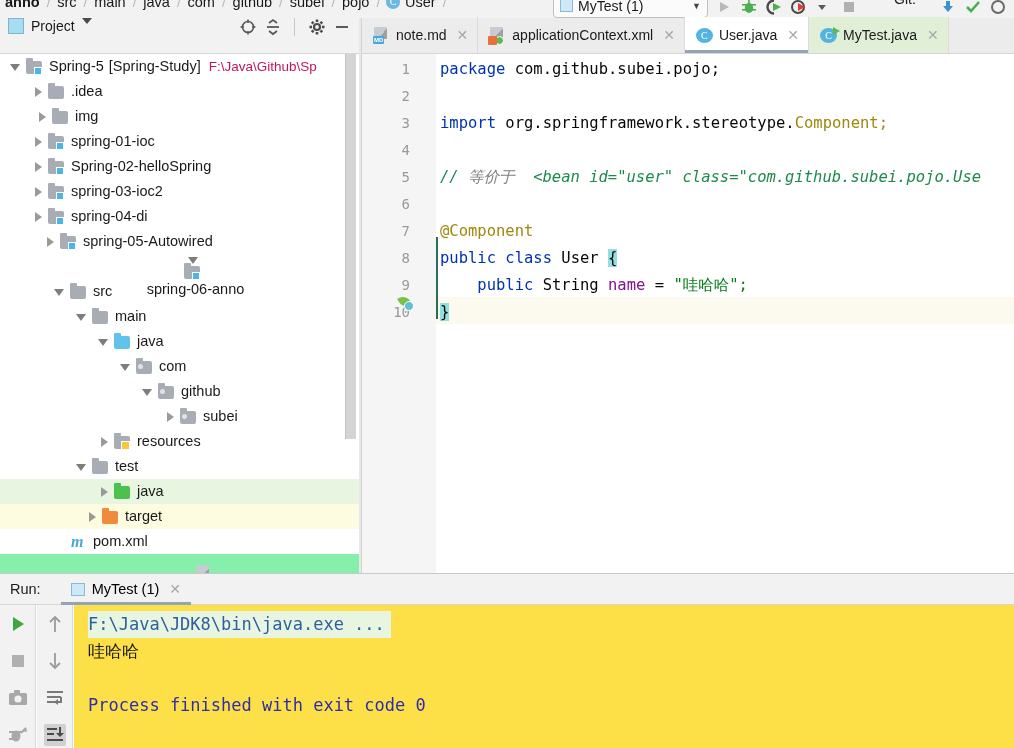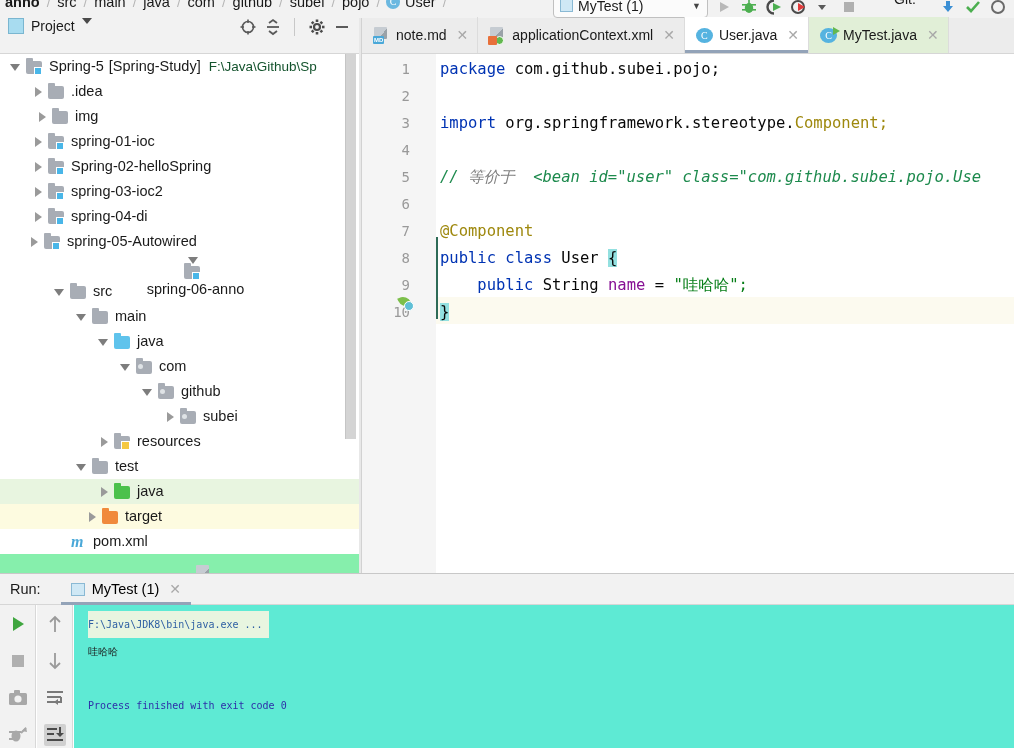--- a/index.html
+++ b/index.html
@@ -94,21 +94,21 @@
   }
   .arrow.d::after {
     content:''; position: absolute; left: 0px; top: 3px; width: 0; height: 0;
     border-left: 5px solid transparent; border-right: 5px solid transparent;
     border-top: 7px solid #7d7d7d;
   }
   .arrow.none::after { content: none; }
   .fico { width: 17px; height: 14px; flex: 0 0 17px; margin-right: 6px; position: relative; }
   .tlabel { line-height: 1; }
   .tlabel.b { font-weight: normal; }
-  .tpath { color: #14532d; margin-left: 8px; font-size: 13.5px; }
+  .tpath { color: #be185d; margin-left: 8px; font-size: 13.5px; }
 
   
   .f-gray, .f-blue, .f-green, .f-orange, .f-mod, .f-res, .f-pkg {
     position: absolute; left: 0; top: 1px; width: 16px; height: 13px;
     border-radius: 1px 2px 2px 2px;
   }
   .f-gray { background: #a8adb5; }
   .f-blue { background: #5fc3ec; }
   .f-green { background: #4cc14c; }
   .f-orange { background: #f08a3c; }
@@ -319,22 +319,22 @@
   }
   .runside2 {
     position: absolute; left: 37px; top: 31px; width: 36px; height: 144px;
     background: #f2f2f2; border-right: 1px solid #d8d8d8;
     display: flex; flex-direction: column; align-items: center; padding-top: 8px; gap: 15px;
   }
   .sideicon { width: 22px; height: 22px; position: relative; }
   .sideicon.boxed { background: #d0d0d0; border-radius: 2px; }
   .console {
     position: absolute; left: 74px; top: 31px; right: 0; height: 144px;
-    background: #5eead4; font-family: "DejaVu Sans Mono", monospace;
-    font-size: 10px; padding: 6px 12px 0 14px;
+    background: #fde047; font-family: "DejaVu Sans Mono", monospace;
+    font-size: 17px; padding: 6px 12px 0 14px;
   }
   .cline { height: 27px; line-height: 27px; white-space: pre; }
   .cline.cmd { color: #2e5fa3; background: #e8f5e0; display: inline-block; padding-right: 6px; }
   .cline.out { color: #1a1a1a; }
   .cline.fin { color: #2e2ea8; }
 </style>
 </head>
 <body>
 
 <div id="app">
@@ -514,21 +514,21 @@
         </span>
         <span class="tlabel b">spring-03-ioc2</span>
       </div>
       <div class="trow" style="padding-left: 32px;">
         <span class="arrow r"></span>
         <span class="fico">
           <span class="f-mod"></span>
         </span>
         <span class="tlabel b">spring-04-di</span>
       </div>
-      <div class="trow" style="padding-left: 28px; align-items: center;">
+      <div class="trow" style="padding-left: 44px; align-items: center;">
         <span class="arrow r"></span>
         <span class="fico">
           <span class="f-mod"></span>
         </span>
         <span class="tlabel b">spring-05-Autowired</span>
       </div>
       <div class="trow" style="padding-left: 32px; flex-direction: column;">
         <span class="arrow d"></span>
         <span class="fico">
           <span class="f-mod"></span>

